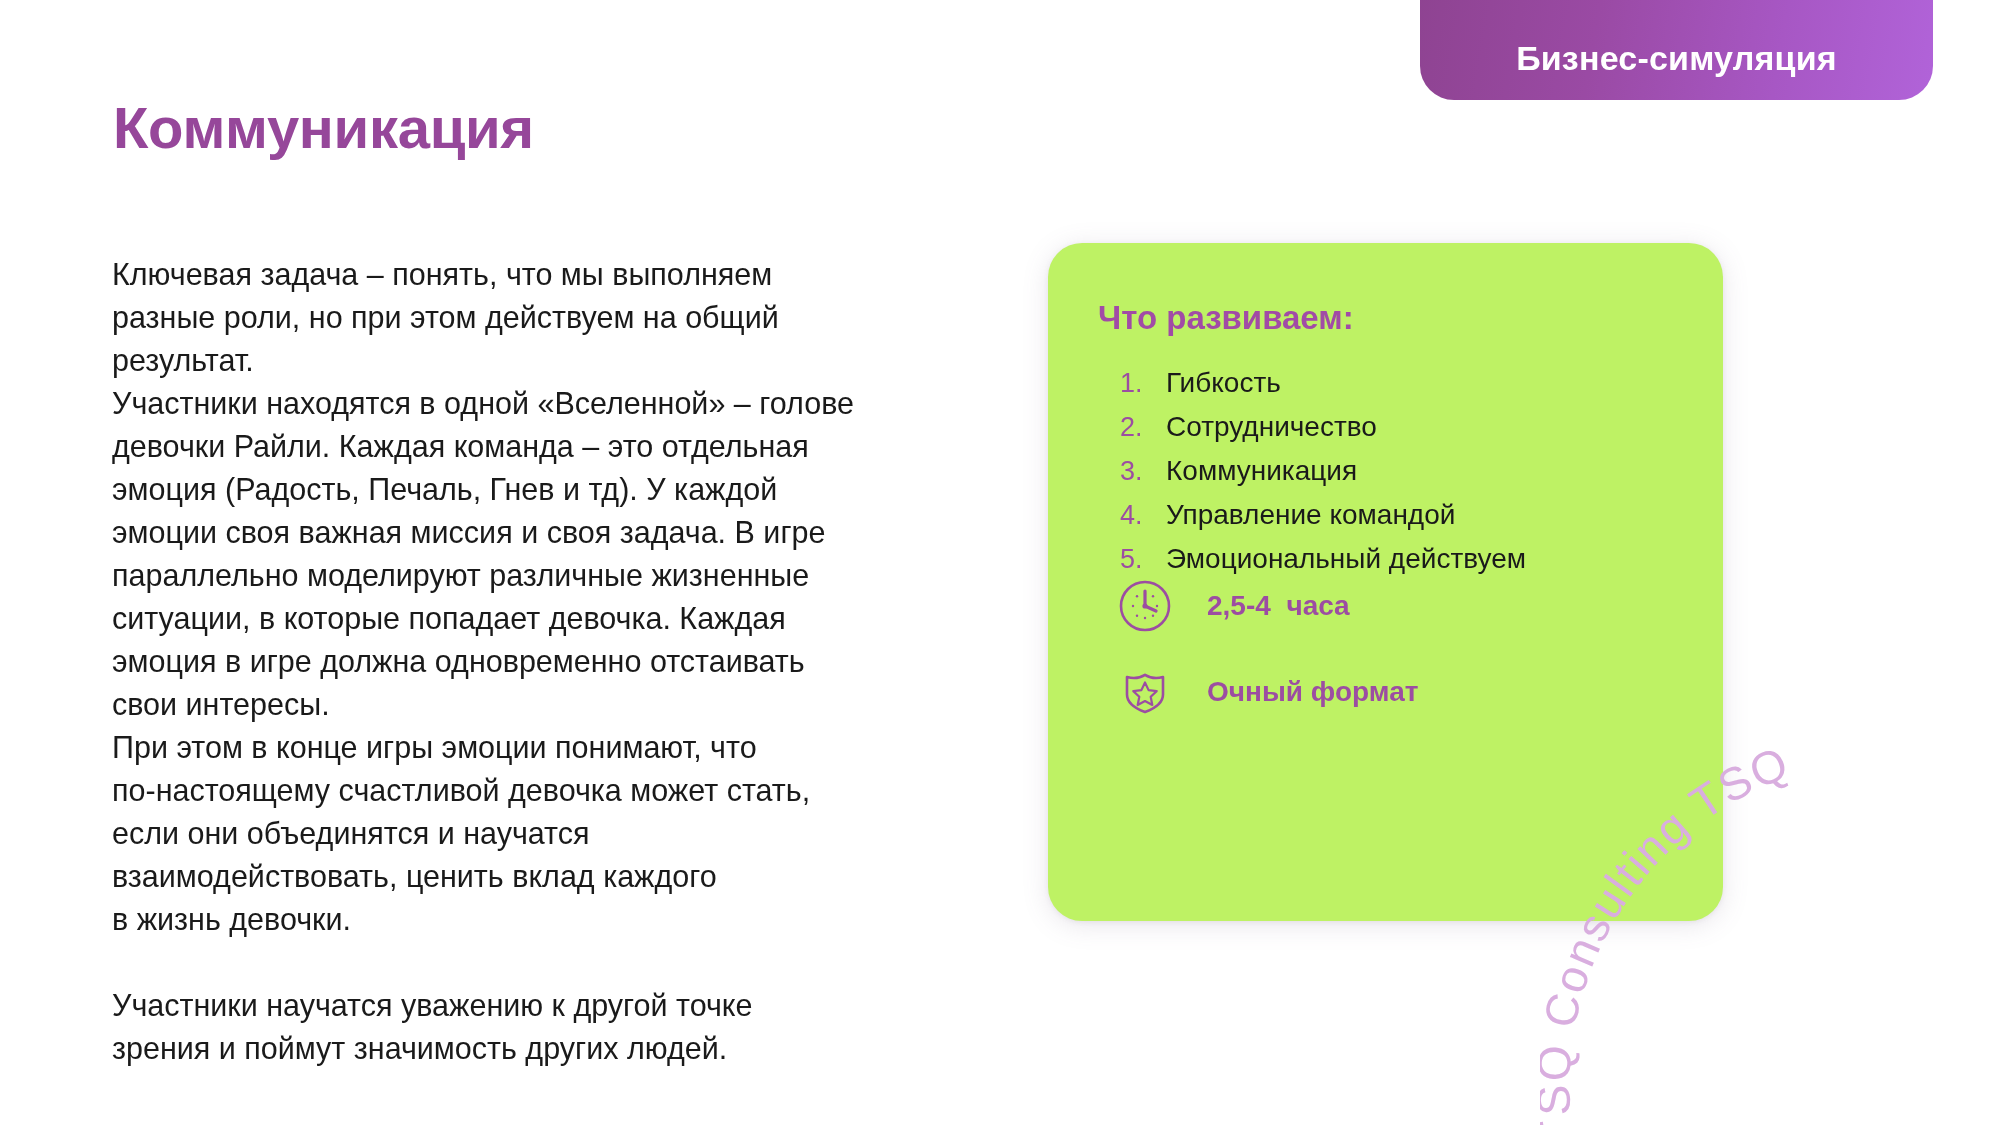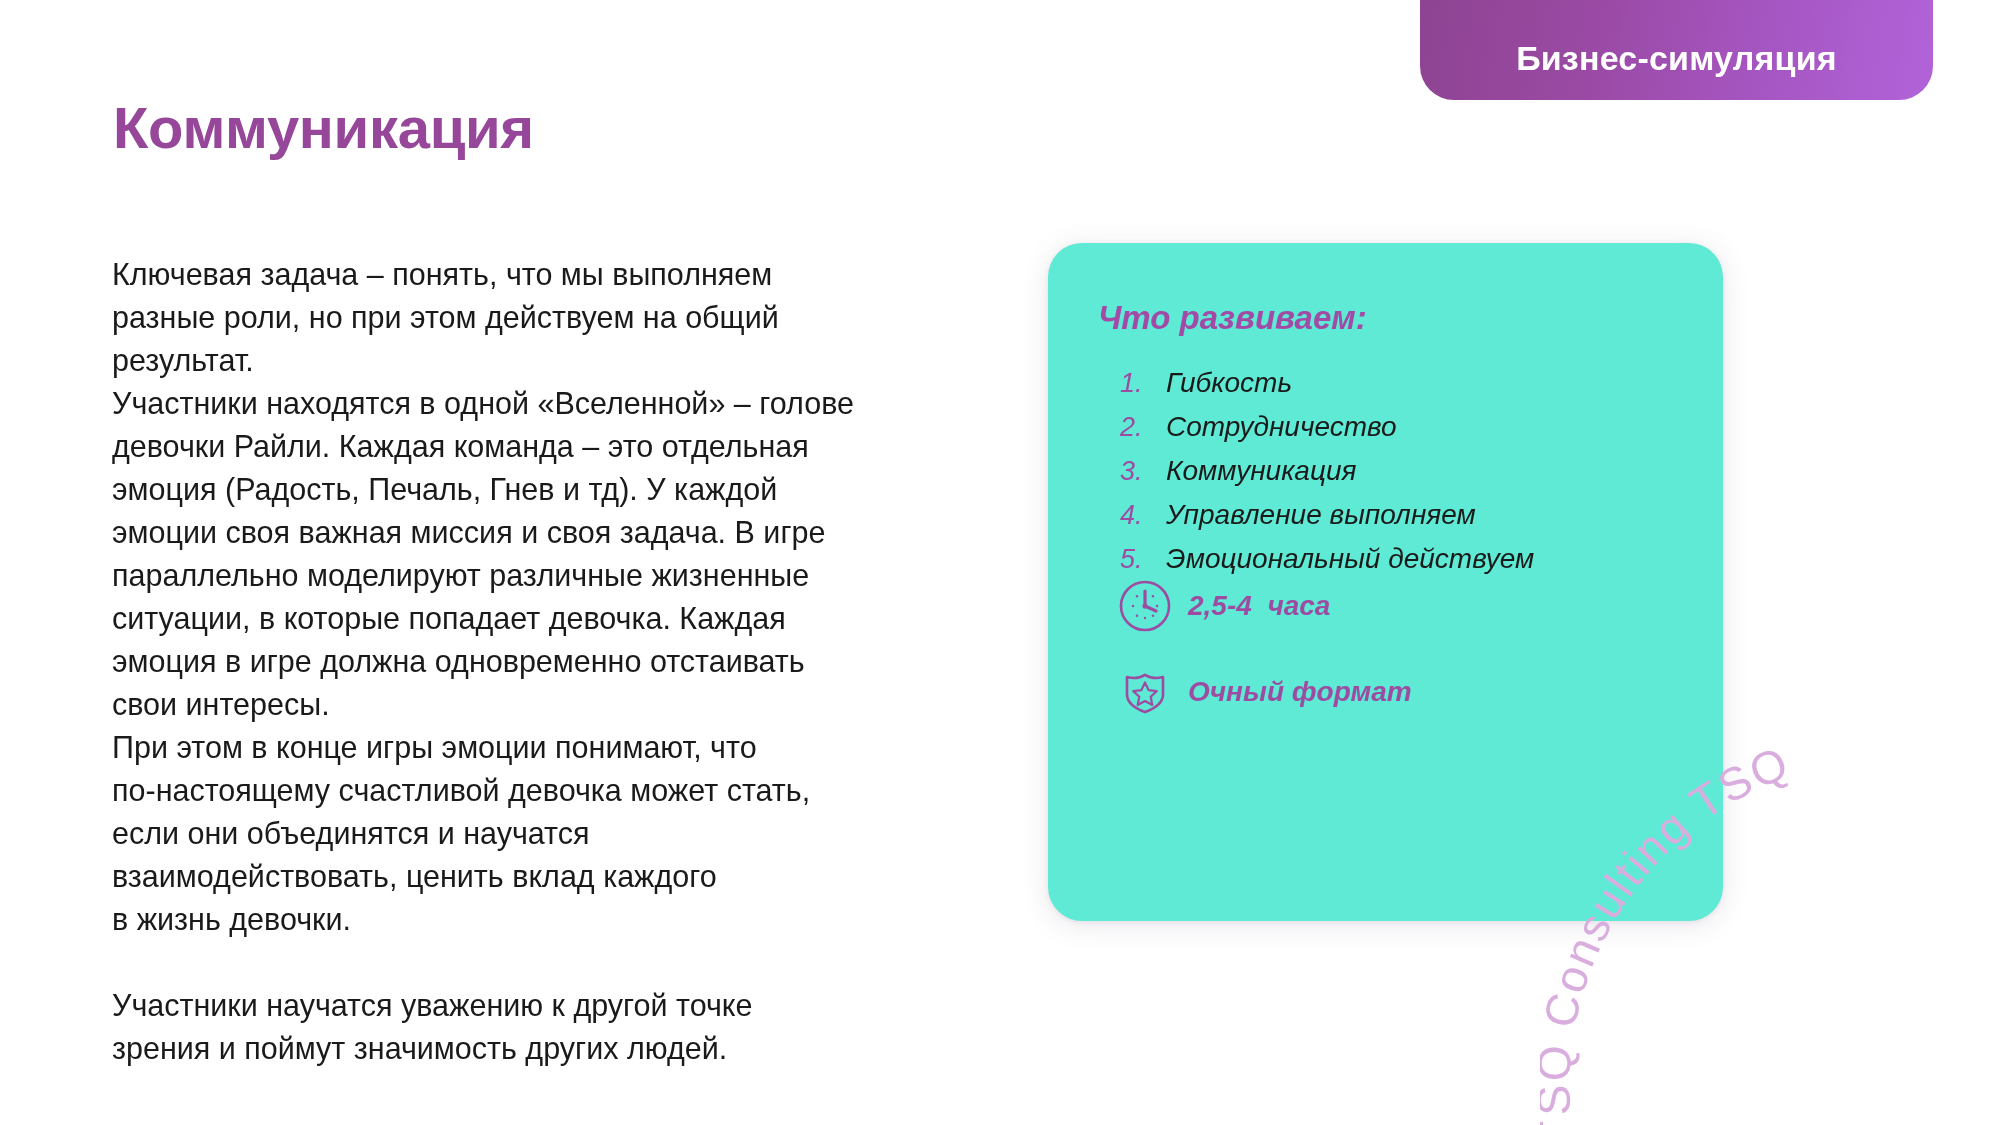--- a/index.html
+++ b/index.html
@@ -70,25 +70,24 @@
     height: 43px;
   }
 
   
   .info-card {
     position: absolute;
     left: 1048px;
     top: 243px;
     width: 675px;
     height: 678px;
-    background: #5eead4;
+    background: #bef264;
     border-radius: 34px;
     box-shadow: 0 4px 26px rgba(120, 100, 130, 0.17),
                 0 1px 5px rgba(120, 100, 130, 0.10);
-    font-style: italic;
   }
   .card-heading {
     position: absolute;
     left: 50px;
     top: 56px;
     font-size: 33px;
     font-weight: bold;
     color: #A14BA6;
     white-space: nowrap;
   }
@@ -129,21 +128,21 @@
     height: 86px;
   }
   .meta-icon {
     width: 62px;
     flex: 0 0 62px;
     display: flex;
     align-items: center;
     justify-content: center;
   }
   .meta-text {
-    margin-left: 12px;
+    margin-left: 31px;
     font-size: 28px;
     font-weight: bold;
     color: #9C4DA2;
     white-space: pre;
   }
 
   
   .watermark {
     position: absolute;
     left: 1540px;
@@ -202,21 +201,21 @@
     <li>
       <span class="num">2.</span>
       <span>Сотрудничество</span>
     </li>
     <li>
       <span class="num">3.</span>
       <span>Коммуникация</span>
     </li>
     <li>
       <span class="num">4.</span>
-      <span>Управление выполняем</span>
+      <span>Управление командой</span>
     </li>
     <li>
       <span class="num">5.</span>
       <span>Эмоциональный действуем</span>
     </li>
   </ul>
 
   <div class="meta-rows">
 
     <div class="meta-row">

